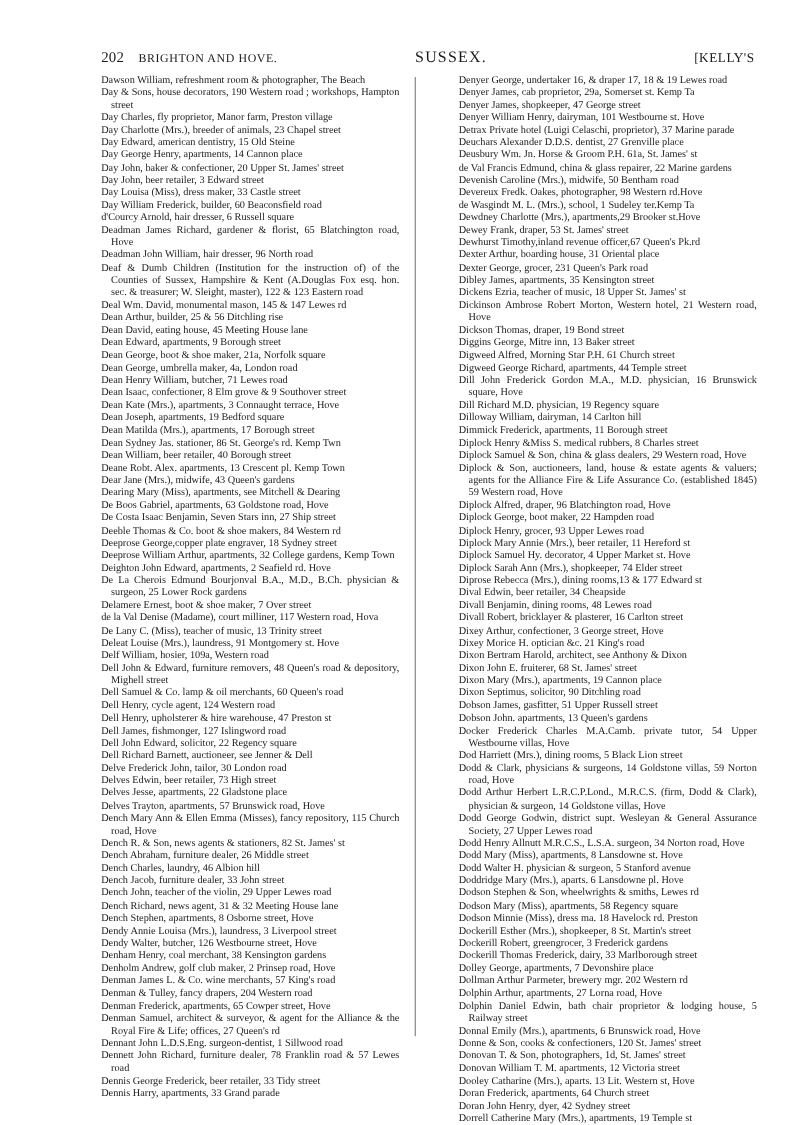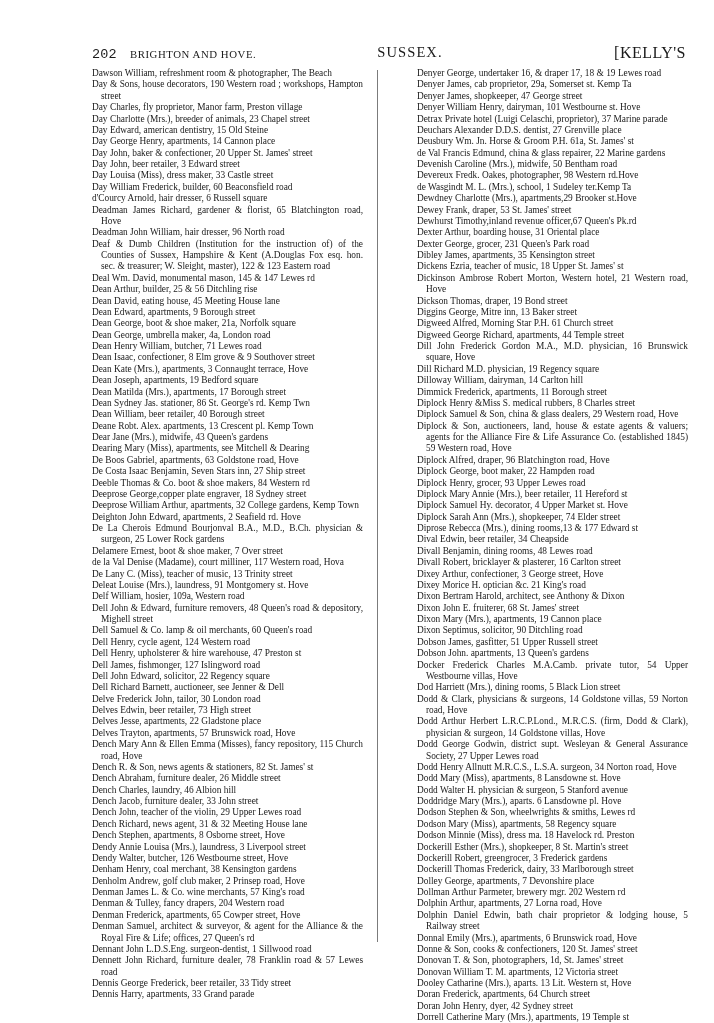--- a/index.html
+++ b/index.html
@@ -30,40 +30,40 @@
     top: 44px;
     height: 18px;
     display: flex;
     align-items: baseline;
     font-size: 12.5px;
   }
   .rh-folio {
     font-size: 13.5px;
     letter-spacing: 0.2px;
     margin-right: 13px;
-    font-family: Liberation Mono, monospace;
+    font-family: Liberation Serif, serif;
   }
   .rh-left {
     font-size: 10.8px;
     letter-spacing: 0.55px;
     font-variant: small-caps;
     text-transform: uppercase;
   }
   .rh-center {
     position: absolute;
     left: 0;
     right: 0;
     text-align: center;
     font-size: 14.5px;
     letter-spacing: 1.1px;
     margin-left: 42px;
   }
   .rh-right {
     margin-left: auto;
-    font-size: 16px;
+    font-size: 12px;
     letter-spacing: 0.5px;
     text-transform: uppercase;
     white-space: nowrap;
     padding-left: 20px;
   }
 
   
   .columns {
     position: absolute;
     top: 68px;

